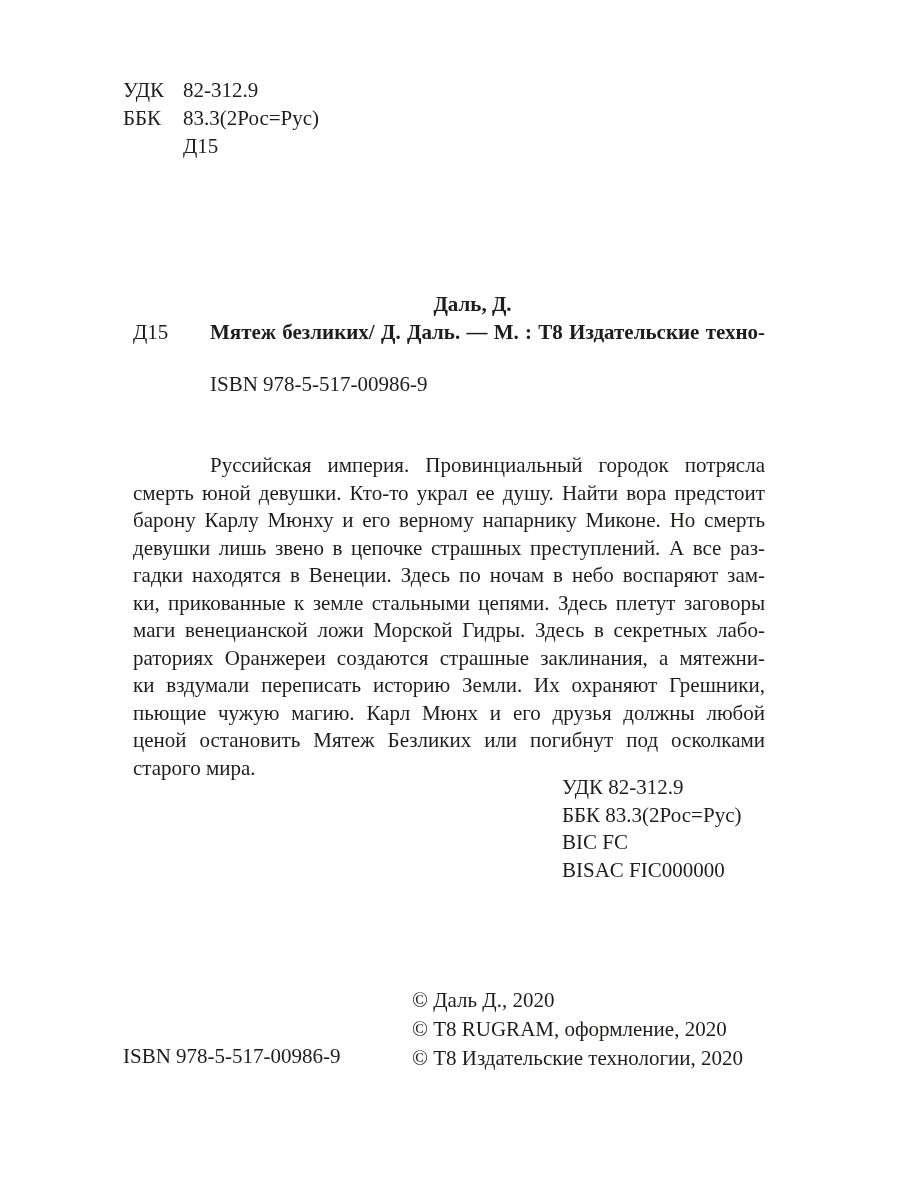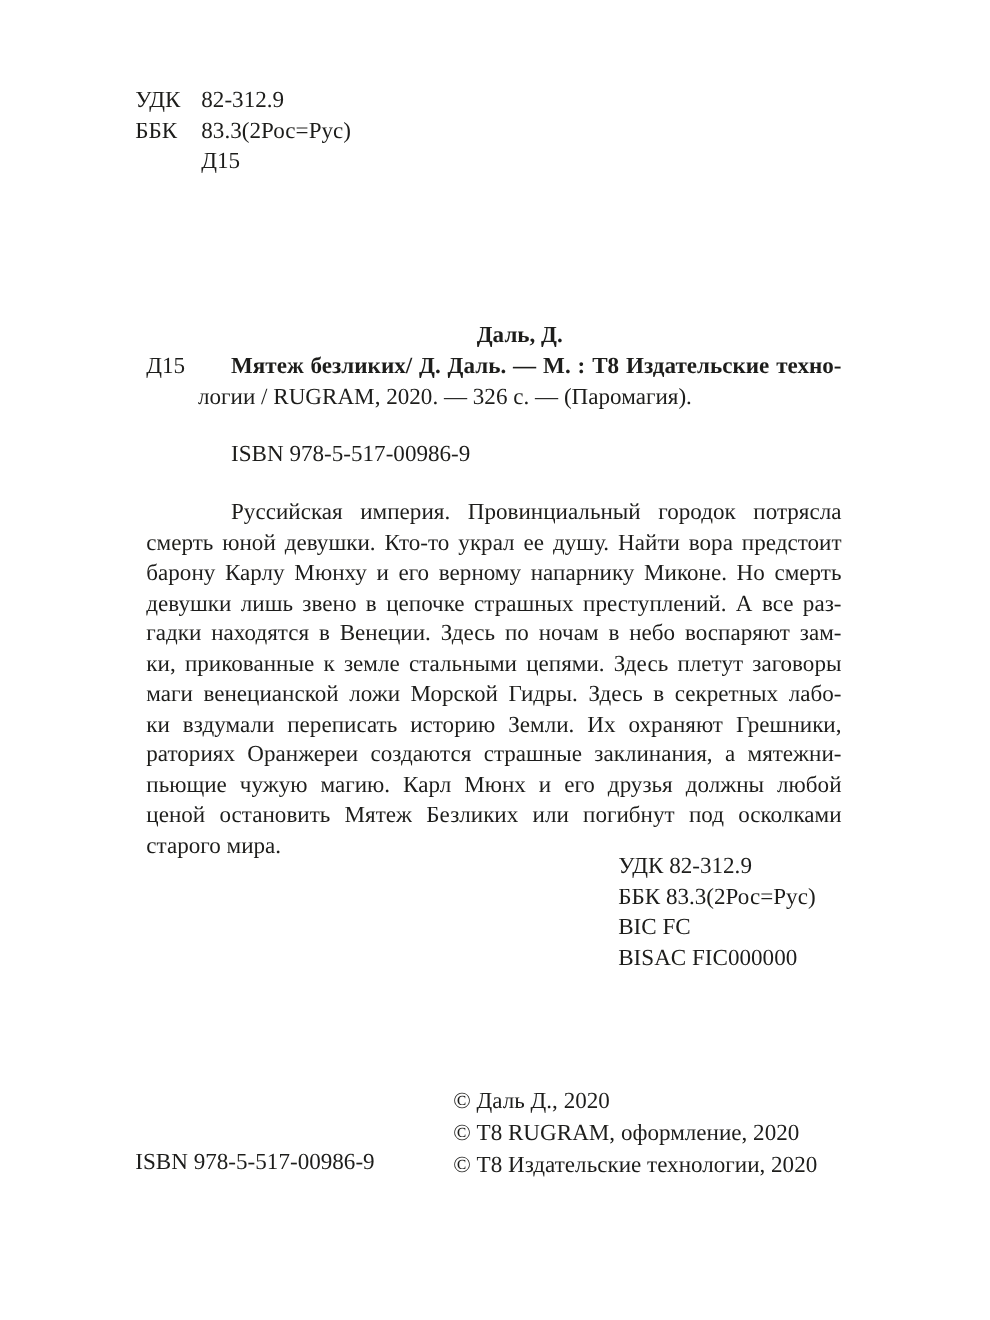--- a/index.html
+++ b/index.html
@@ -60,36 +60,35 @@
       <span>Д15</span>
     </div>
   </div>
 
   <div class="catalog-card">
     <div class="card-heading">Даль, Д.</div>
     <div class="card-body">
       <span class="margin-code">Д15</span>
       <div class="card-text">
         <div class="card-line-first">Мятеж безликих/ Д. Даль. — М. : Т8 Издательские техно-</div>
-        <div>логии / RUGRAM, 2020. — 326 с. — (Паромагия).</div>
       </div>
     </div>
     <div class="card-isbn">ISBN 978-5-517-00986-9</div>
   </div>
 
   <div class="annotation">
     <div class="ann-line first">Руссийская империя. Провинциальный городок потрясла</div>
     <div class="ann-line">смерть юной девушки. Кто-то украл ее душу. Найти вора предстоит</div>
     <div class="ann-line">барону Карлу Мюнху и его верному напарнику Миконе. Но смерть</div>
     <div class="ann-line">девушки лишь звено в цепочке страшных преступлений. А все раз-</div>
     <div class="ann-line">гадки находятся в Венеции. Здесь по ночам в небо воспаряют зам-</div>
     <div class="ann-line">ки, прикованные к земле стальными цепями. Здесь плетут заговоры</div>
     <div class="ann-line">маги венецианской ложи Морской Гидры. Здесь в секретных лабо-</div>
+    <div class="ann-line">раториях Оранжереи создаются страшные заклинания, а мятежни-</div>
     <div class="ann-line">ки вздумали переписать историю Земли. Их охраняют Грешники,</div>
-    <div class="ann-line">раториях Оранжереи создаются страшные заклинания, а мятежни-</div>
     <div class="ann-line">пьющие чужую магию. Карл Мюнх и его друзья должны любой</div>
     <div class="ann-line">ценой остановить Мятеж Безликих или погибнут под осколками</div>
     <div class="ann-line last">старого мира.</div>
   </div>
 
   <div class="class-codes">
     <div>УДК 82-312.9</div>
     <div>ББК 83.3(2Рос=Рус)</div>
     <div>BIC FC</div>
     <div>BISAC FIC000000</div>

